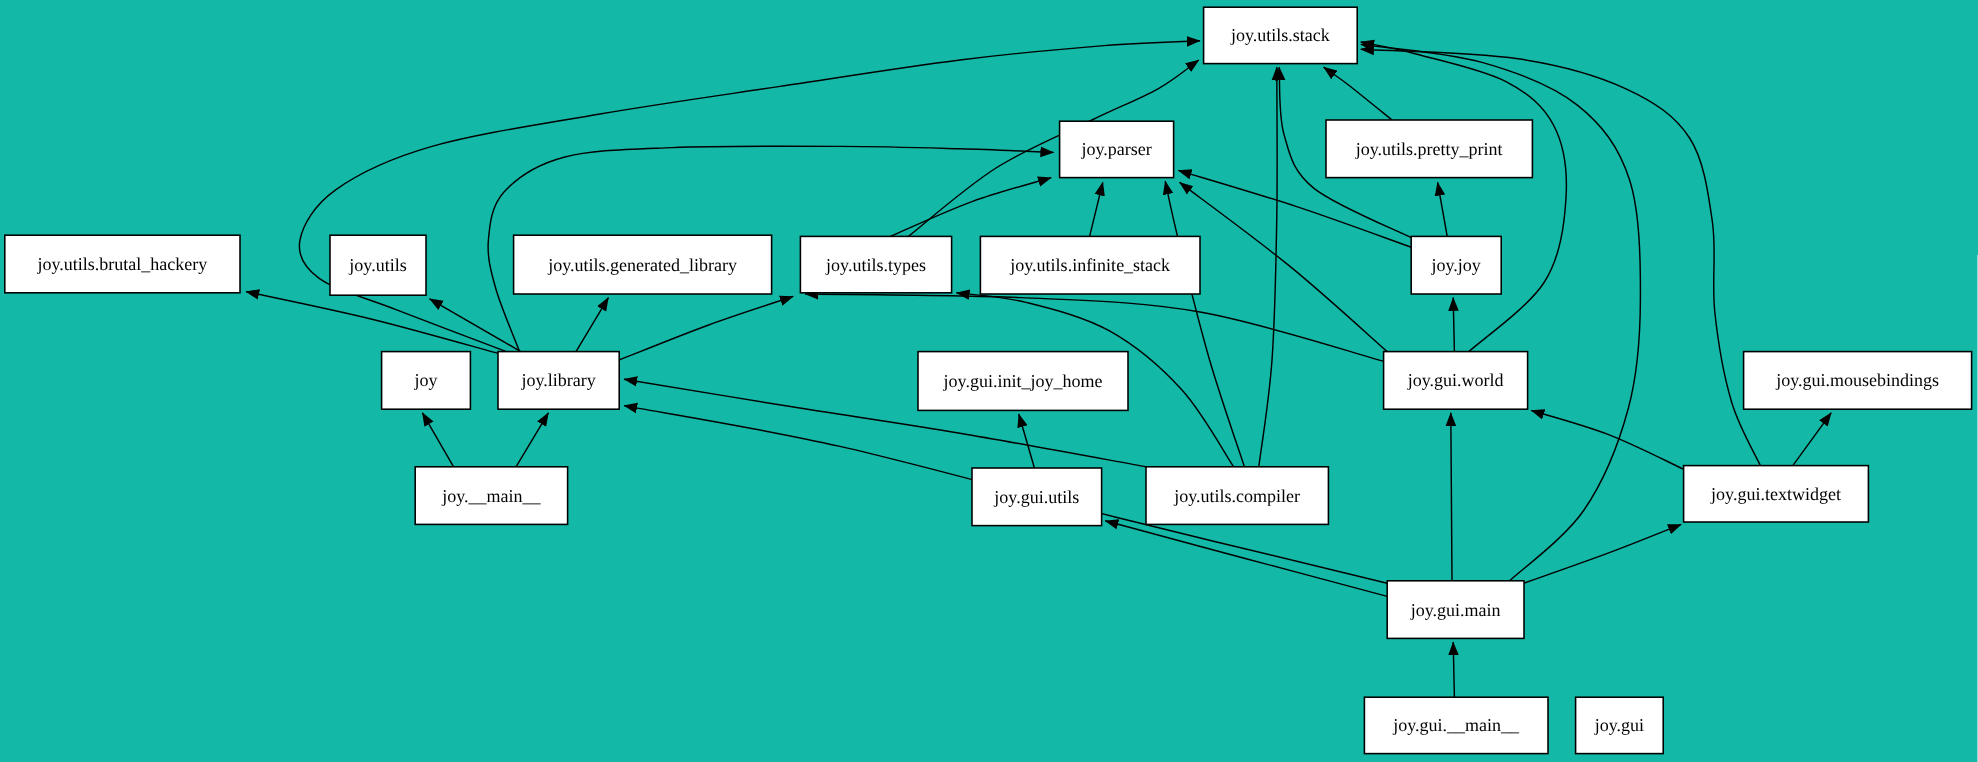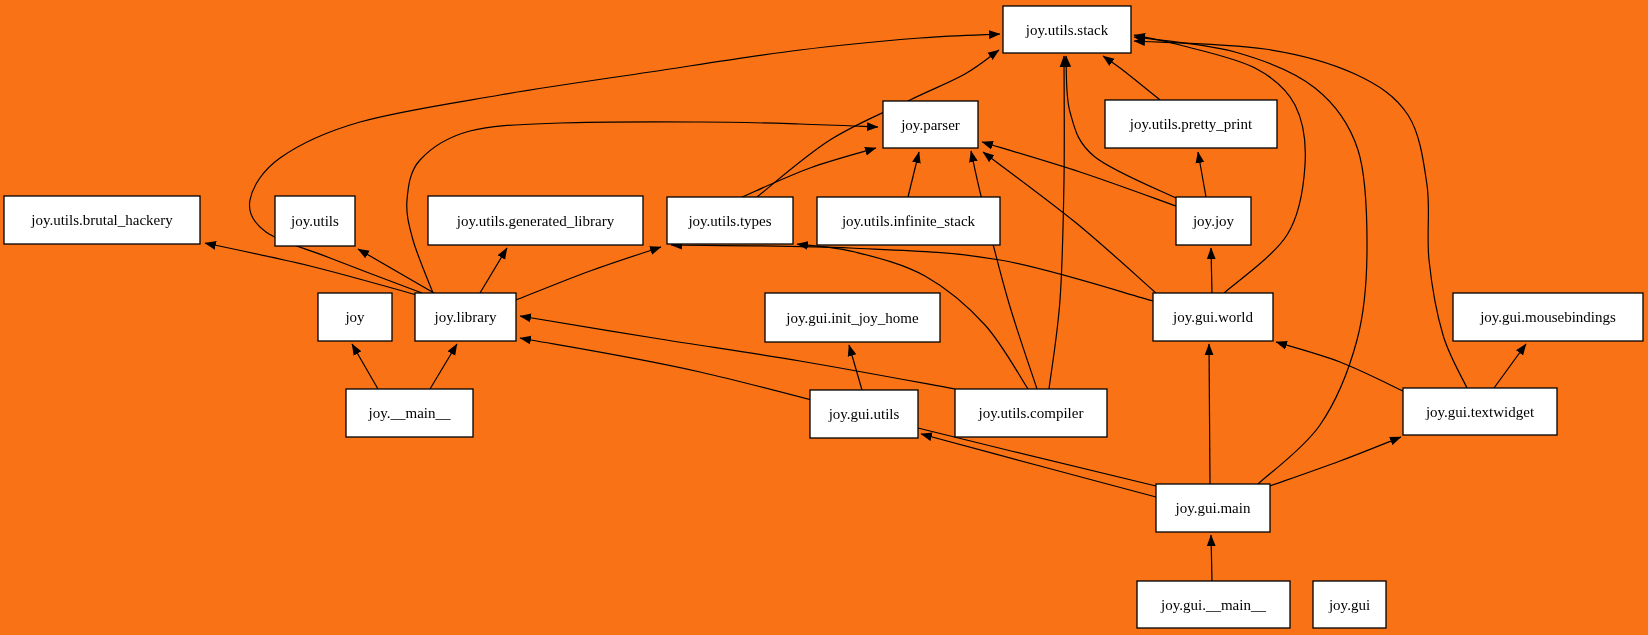--- a/index.html
+++ b/index.html
@@ -1,16 +1,16 @@
 <!DOCTYPE html>
 <html><head>
 <meta charset="utf-8">
 <style>
   html, body { margin: 0; padding: 0; background: #ffffff; }
-  #stage { position: relative; width: 1648px; height: 635px; background: #f97316; overflow: hidden; }
+  #stage { position: relative; width: 1648px; height: 635px; background: #14b8a6; overflow: hidden; }
   svg { display: block; }
   .node-rect { fill: #ffffff; stroke: #000000; stroke-width: 1.3; }
   .node-label {
     font-family: "Liberation Serif", "DejaVu Serif", serif;
     font-size: 15px;
     fill: #000000;
     text-anchor: middle;
   }
   .edge { fill: none; stroke: #000000; stroke-width: 1.2; }
 </style>

